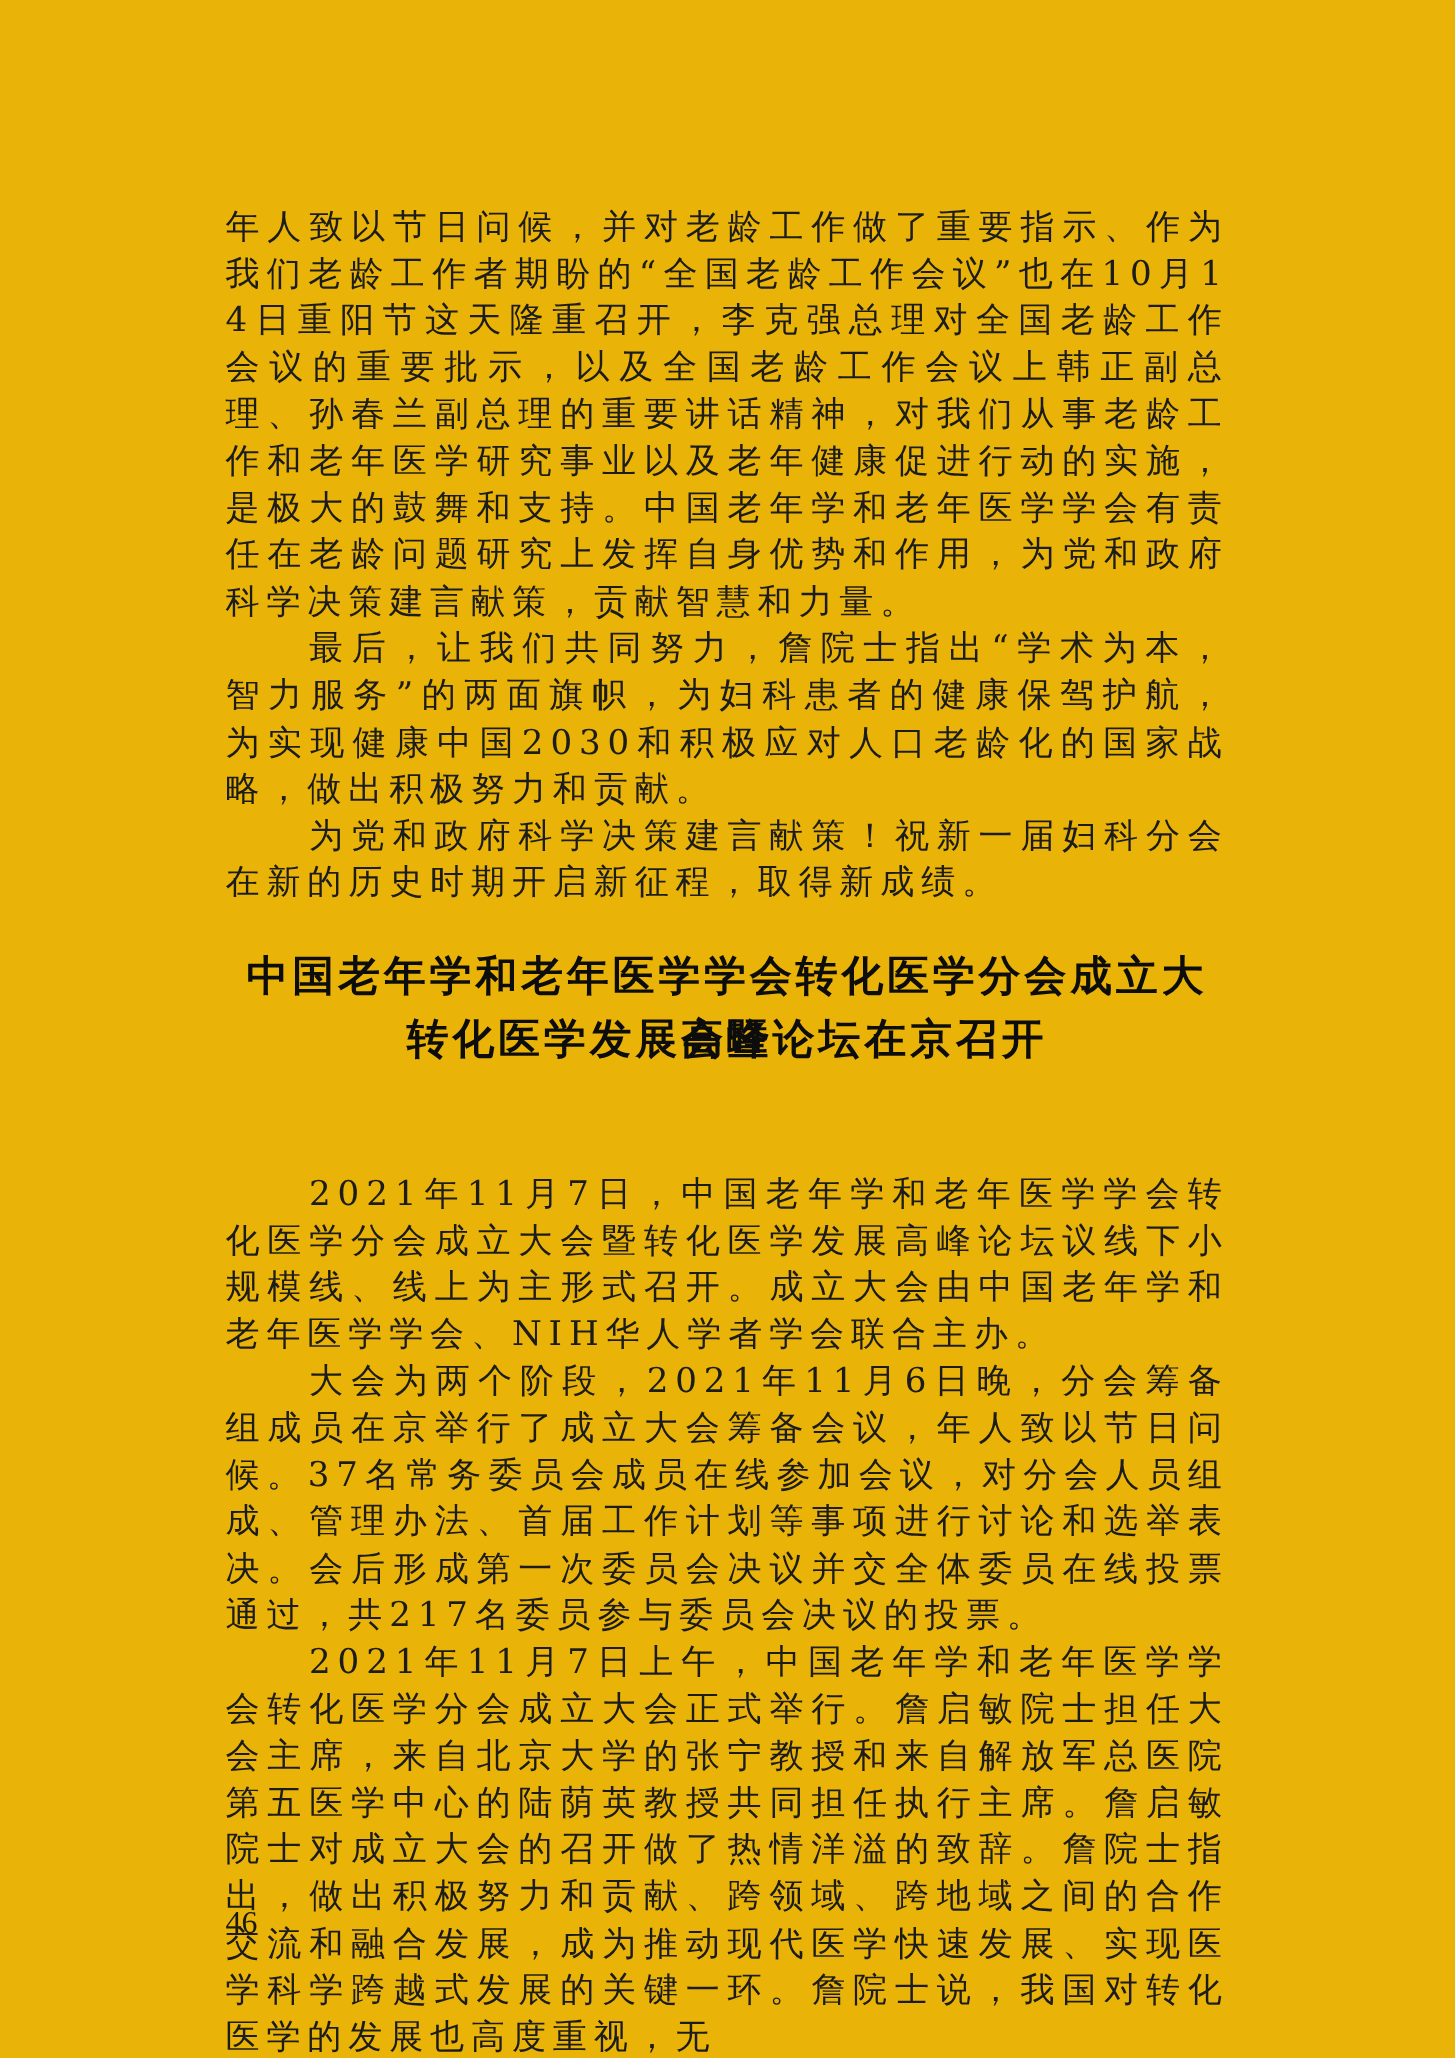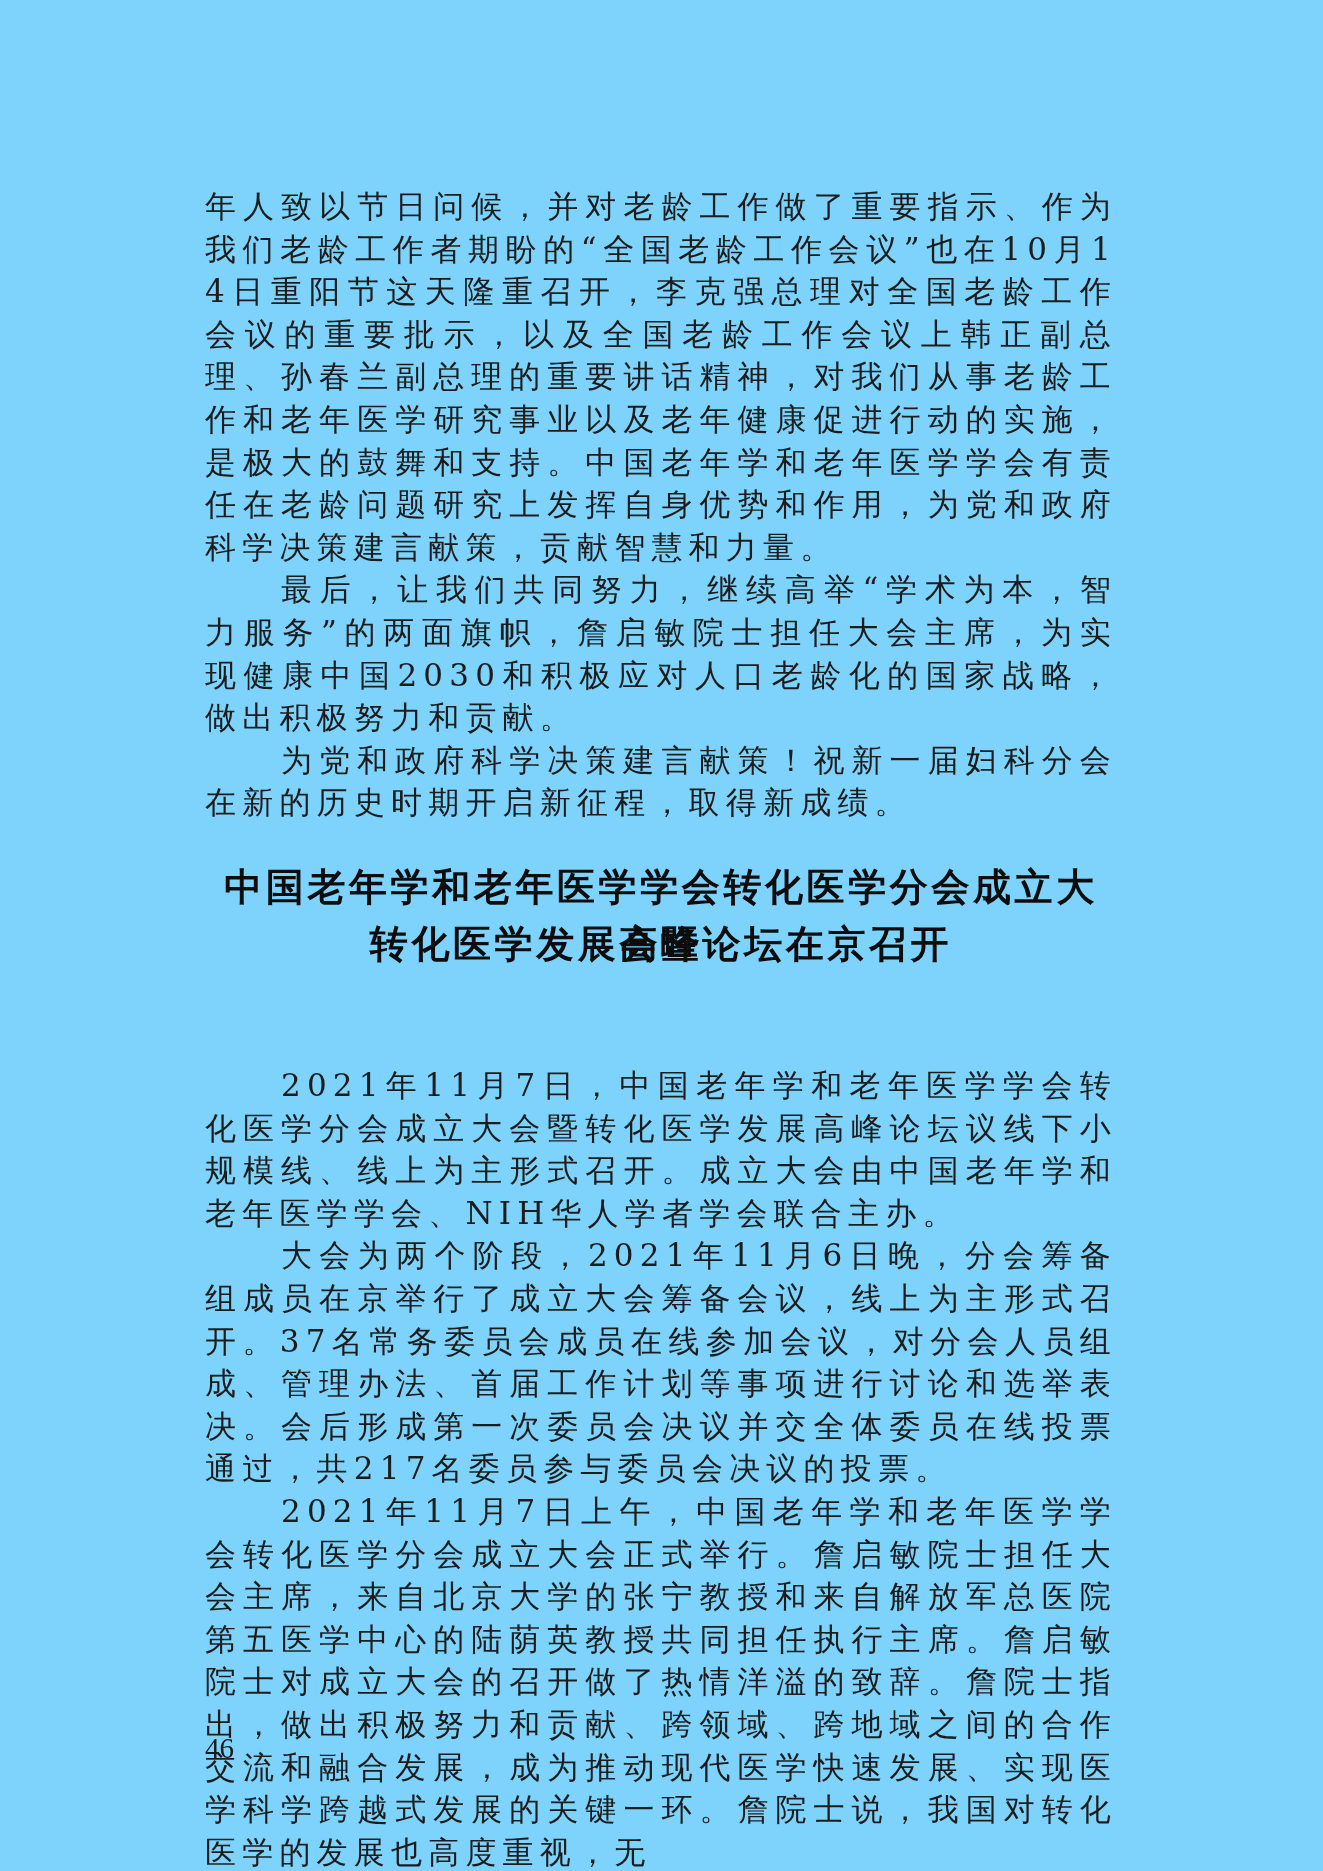--- a/index.html
+++ b/index.html
@@ -13,21 +13,21 @@
       position: relative;
       overflow: hidden;
       color: #1a1a1a;
       font-family: "DejaVu Serif", "Liberation Serif", serif;
     }
     .page {
       position: absolute;
       left: 0; top: 0;
       width: 1323px;
       height: 1871px;
-      background: #7dd3fc;
+      background: #eab308;
     }
     .text-block {
       position: absolute;
       left: 205px;
       width: 912px;
     }
     .para {
       margin: 0;
       font-size: 31px;
       line-height: 42.6px;
@@ -71,28 +71,28 @@
       margin: 0;
     }
   </style>
 </head>
 <body>
 
 <div class="page">
 
   <div class="text-block" id="block-top">
     <p class="para">年人致以节日问候，并对老龄工作做了重要指示、作为我们老龄工作者期盼的“全国老龄工作会议”也在10月14日重阳节这天隆重召开，李克强总理对全国老龄工作会议的重要批示，以及全国老龄工作会议上韩正副总理、孙春兰副总理的重要讲话精神，对我们从事老龄工作和老年医学研究事业以及老年健康促进行动的实施，是极大的鼓舞和支持。中国老年学和老年医学学会有责任在老龄问题研究上发挥自身优势和作用，为党和政府科学决策建言献策，贡献智慧和力量。</p>
-    <p class="para indent">最后，让我们共同努力，继续高举“学术为本，智力服务”的两面旗帜，詹启敏院士担任大会主席，为实现健康中国2030和积极应对人口老龄化的国家战略，做出积极努力和贡献。</p>
+    <p class="para indent">最后，让我们共同努力，詹院士指出“学术为本，智力服务”的两面旗帜，为妇科患者的健康保驾护航，为实现健康中国2030和积极应对人口老龄化的国家战略，做出积极努力和贡献。</p>
     <p class="para indent">为党和政府科学决策建言献策！祝新一届妇科分会在新的历史时期开启新征程，取得新成绩。</p>
   </div>
 
   <h1 class="title" id="title-1">中国老年学和老年医学学会转化医学分会成立大会暨</h1>
   <h1 class="title" id="title-2">转化医学发展高峰论坛在京召开</h1>
 
   <div class="text-block" id="block-bottom">
     <p class="para indent">2021年11月7日，中国老年学和老年医学学会转化医学分会成立大会暨转化医学发展高峰论坛议线下小规模线、线上为主形式召开。成立大会由中国老年学和老年医学学会、NIH华人学者学会联合主办。</p>
-    <p class="para indent">大会为两个阶段，2021年11月6日晚，分会筹备组成员在京举行了成立大会筹备会议，线上为主形式召开。37名常务委员会成员在线参加会议，对分会人员组成、管理办法、首届工作计划等事项进行讨论和选举表决。会后形成第一次委员会决议并交全体委员在线投票通过，共217名委员参与委员会决议的投票。</p>
+    <p class="para indent">大会为两个阶段，2021年11月6日晚，分会筹备组成员在京举行了成立大会筹备会议，年人致以节日问候。37名常务委员会成员在线参加会议，对分会人员组成、管理办法、首届工作计划等事项进行讨论和选举表决。会后形成第一次委员会决议并交全体委员在线投票通过，共217名委员参与委员会决议的投票。</p>
     <p class="para indent">2021年11月7日上午，中国老年学和老年医学学会转化医学分会成立大会正式举行。詹启敏院士担任大会主席，来自北京大学的张宁教授和来自解放军总医院第五医学中心的陆荫英教授共同担任执行主席。詹启敏院士对成立大会的召开做了热情洋溢的致辞。詹院士指出，做出积极努力和贡献、跨领域、跨地域之间的合作交流和融合发展，成为推动现代医学快速发展、实现医学科学跨越式发展的关键一环。詹院士说，我国对转化医学的发展也高度重视，无</p>
   </div>
 
   <p class="page-number">46</p>
 
 </div>
 
 </body></html>

